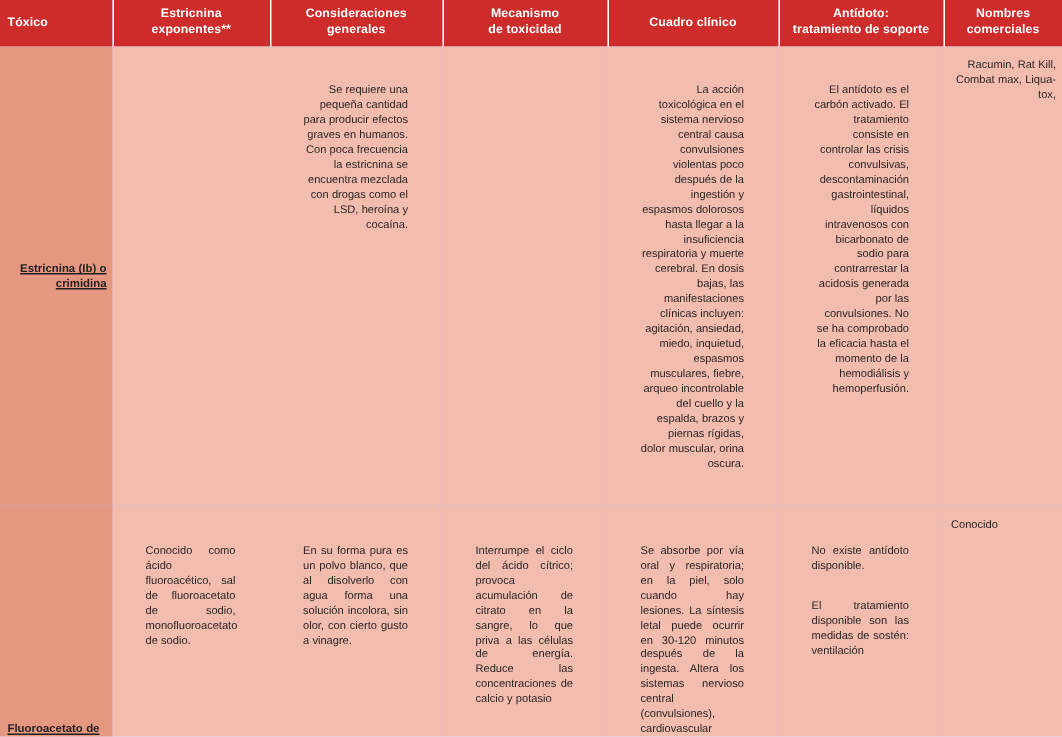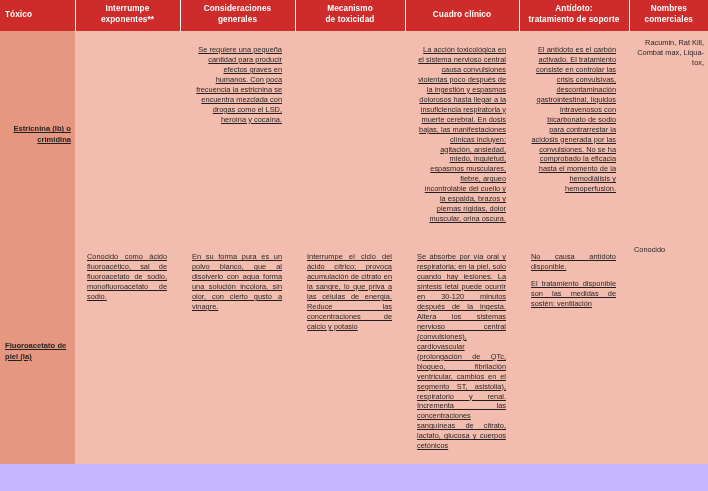--- a/index.html
+++ b/index.html
@@ -85,23 +85,22 @@
 
   td.cell-general,
   td.cell-mecanismo,
   td.cell-cuadro,
   td.cell-antidoto,
   td.cell-exponentes {
     text-align: justify;
   }
 
   .para {
-    margin: 7px;
+    margin: 17px;
     hyphens: auto;
-    text-decoration: underline;
     -webkit-hyphens: auto;
   }
   .para + .para {
     margin-top: 0px;
   }
 
   
 
   .row-one td { padding-top: 7px; text-align: right; }
   .row-two td { padding-top: 8px; }
@@ -120,21 +119,21 @@
       <col style="width:110px">
       <col style="width:79px">
     </colgroup>
 
     <thead>
       <tr class="header-row">
         <th class="col-toxico">
           <span>Tóxico</span>
         </th>
         <th>
-          <span>Interrumpe</span><br>
+          <span>Estricnina</span><br>
           <span>exponentes**</span>
         </th>
         <th>
           <span>Consideraciones</span><br>
           <span>generales</span>
         </th>
         <th>
           <span>Mecanismo</span><br>
           <span>de toxicidad</span>
         </th>
@@ -178,21 +177,21 @@
         <td class="cell-general">
           <p class="para">En su forma pura es un polvo blanco, que al disolverlo con agua forma una solución incolora, sin olor, con cierto gusto a vinagre.</p>
         </td>
         <td class="cell-mecanismo">
           <p class="para">Interrumpe el ciclo del ácido cítrico; provoca acumulación de citrato en la sangre, lo que priva a las células de energía. Reduce las concentraciones de calcio y potasio</p>
         </td>
         <td class="cell-cuadro">
           <p class="para">Se absorbe por vía oral y respiratoria; en la piel, solo cuando hay lesiones. La síntesis letal puede ocurrir en 30-120 minutos después de la ingesta. Altera los sistemas nervioso central (convulsiones), cardiovascular (prolongación de QTc, bloqueo, fibrilación ventricular, cambios en el segmento ST, asistolia), respiratorio y renal. Incrementa las concentraciones sanguíneas de citrato, lactato, glucosa y cuerpos cetónicos</p>
         </td>
         <td class="cell-antidoto">
-          <p class="para">No causa antídoto disponible.</p>
+          <p class="para">No existe antídoto disponible.</p>
           <p class="para">El tratamiento disponible son las medidas de sostén: ventilación</p>
         </td>
         <td class="cell-nombres">Conocido</td>
       </tr>
 
     </tbody>
   </table>
 </div>
 
 </body></html>

